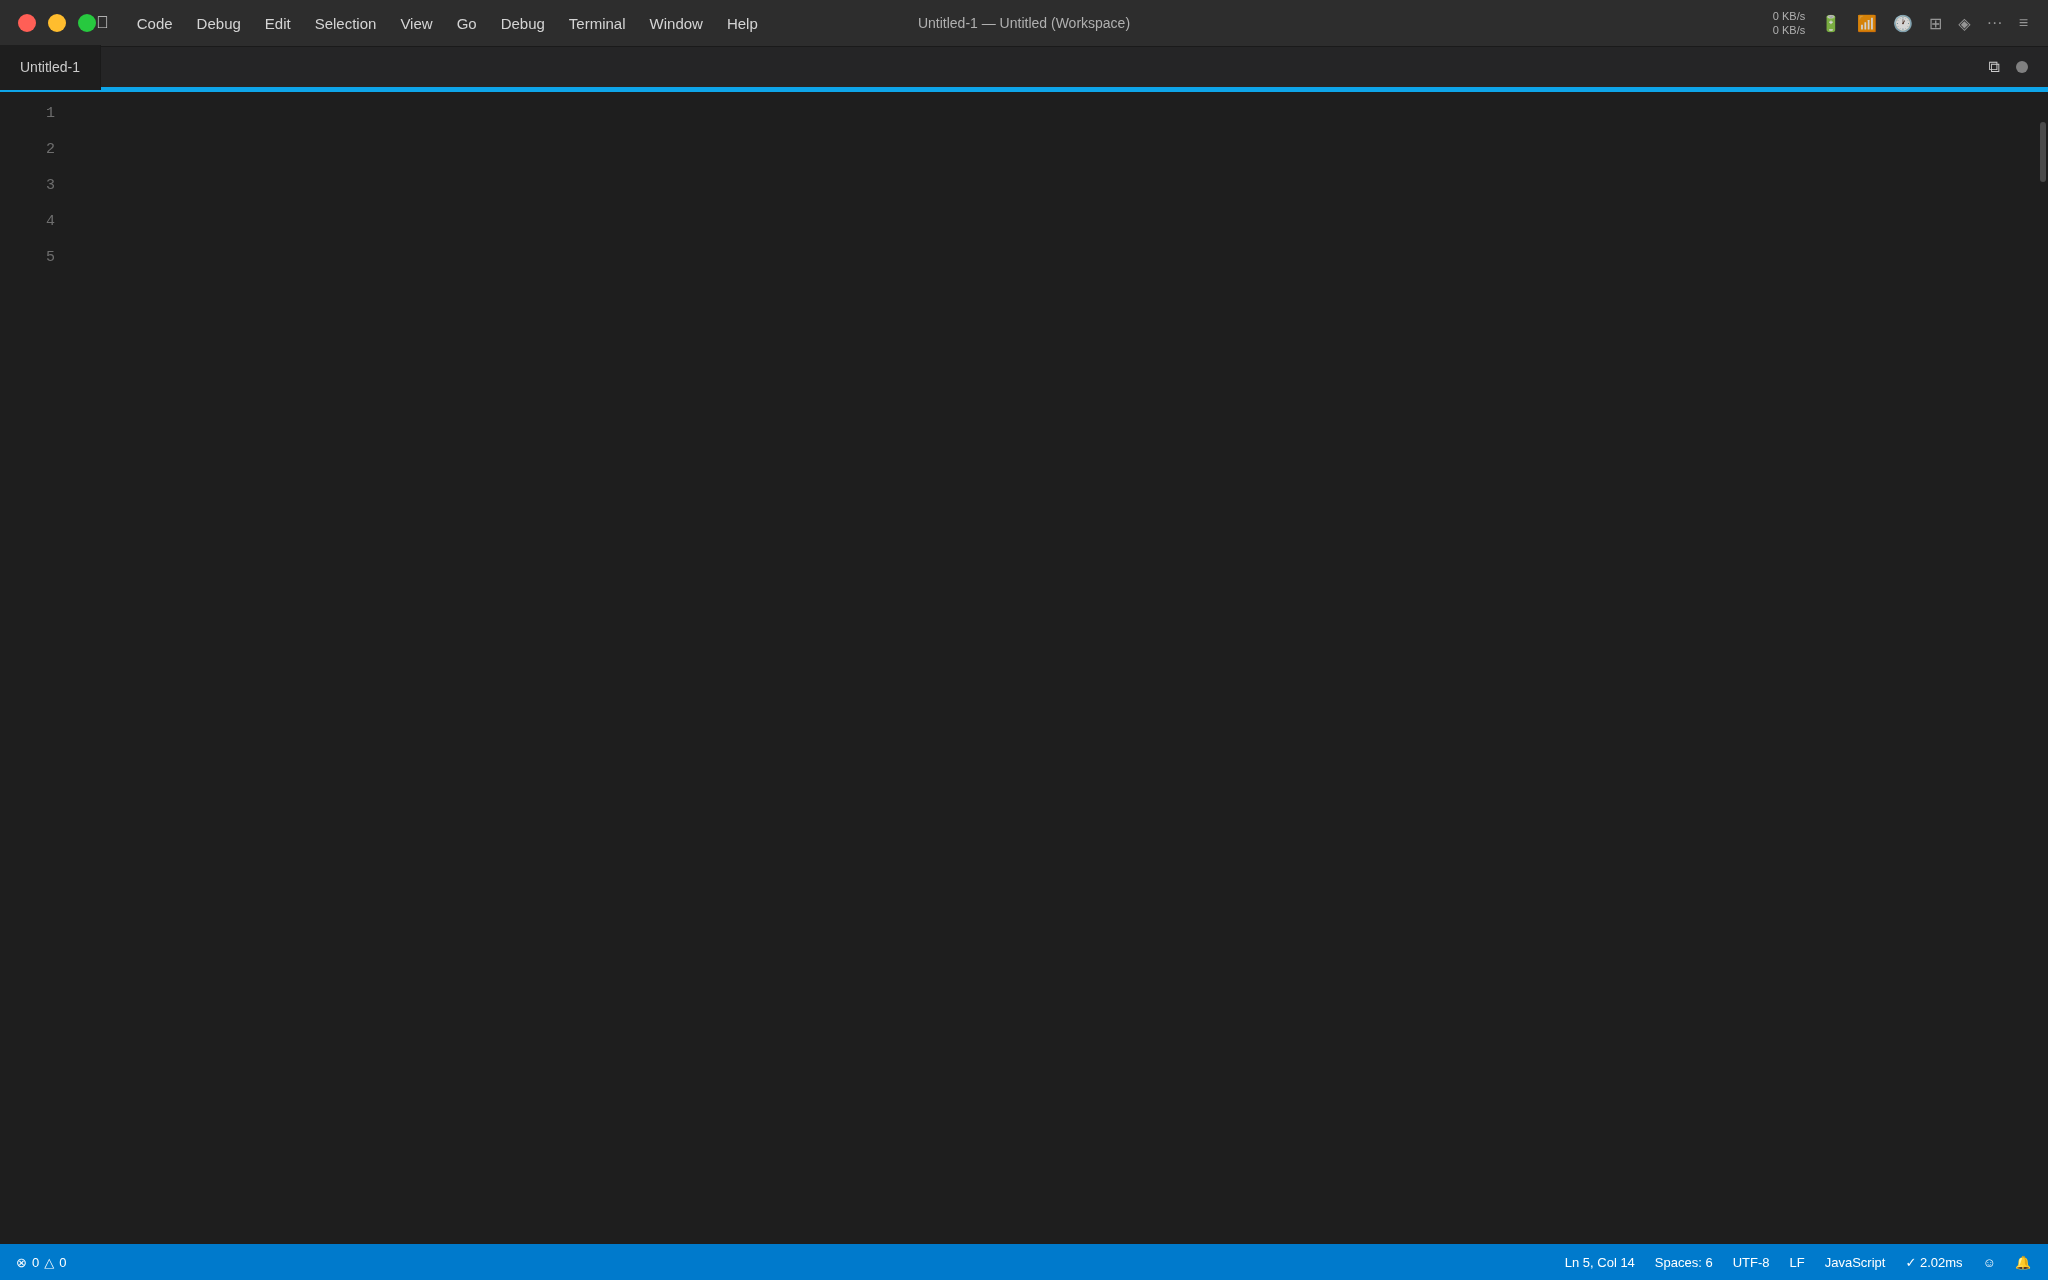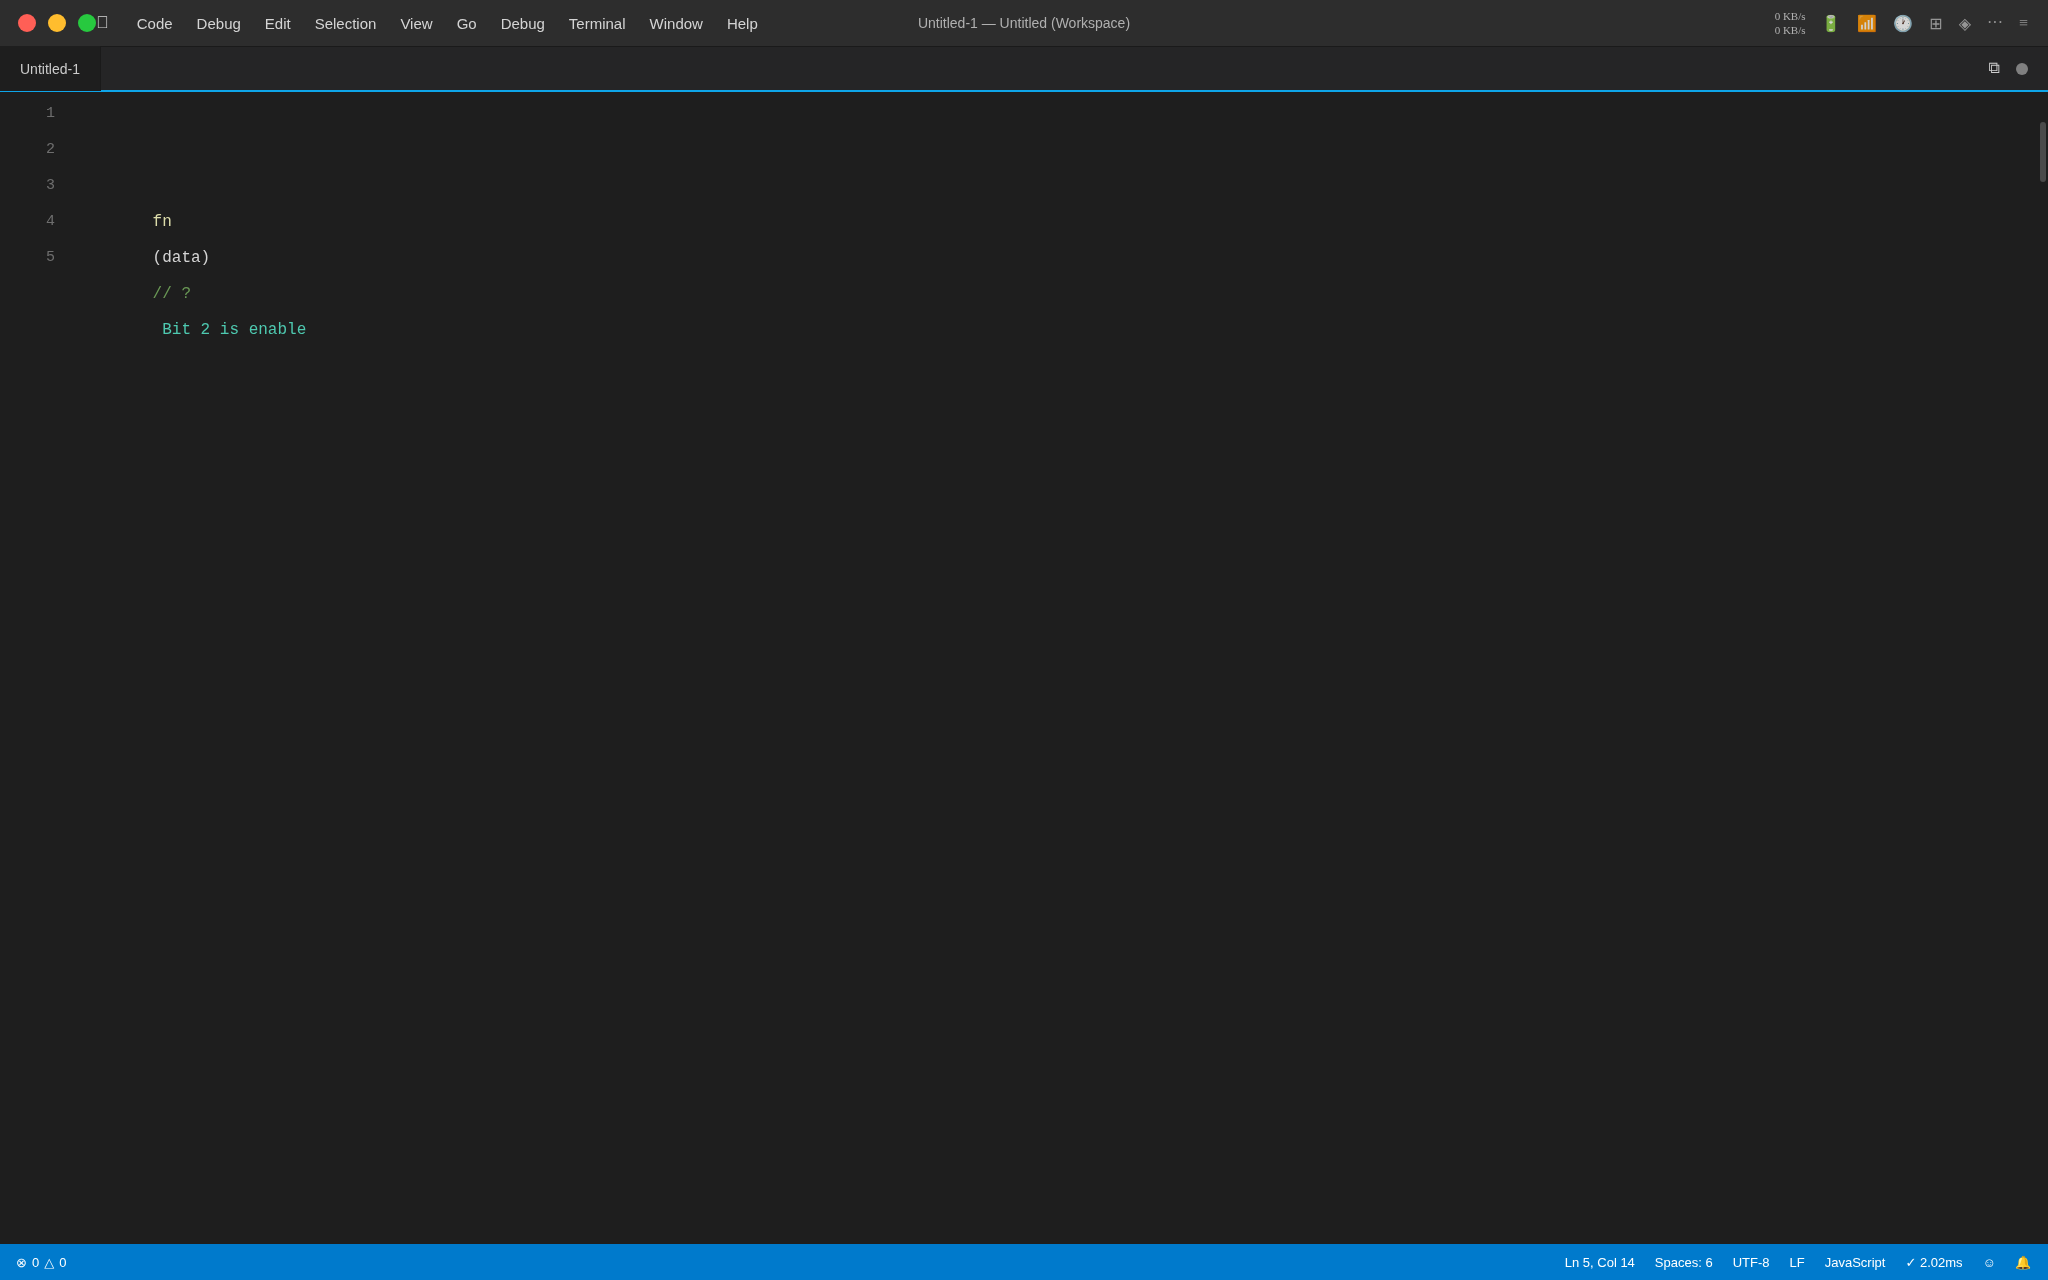--- a/index.html
+++ b/index.html
@@ -73,33 +73,33 @@
     }
 
     .titlebar-right {
       position: absolute;
       right: 20px;
       display: flex;
       align-items: center;
       gap: 16px;
       color: #b0b0b0;
       font-size: 12px;
-      font-family: Liberation Serif, serif;
+      font-family: Liberation Sans, sans-serif;
     }
     .network-stats { text-align: right; line-height: 1.3; font-size: 11px; }
     .titlebar-icon { font-size: 16px; opacity: 0.8; }
 
     
     .tab-bar {
       background: #252526;
       height: 45px;
       display: flex;
       align-items: center;
       flex-shrink: 0;
-      border-bottom: 2px solid #0ea5e9;
+      border-bottom: 5px solid #0ea5e9;
       position: relative;
     }
     .tab {
       height: 45px;
       display: flex;
       align-items: center;
       padding: 0 20px;
       color: #cccccc;
       font-size: 14px;
       font-family: -apple-system, BlinkMacSystemFont, 'San Francisco', sans-serif;
@@ -334,26 +334,20 @@
   </div>
 
   <div class="code-area">
 
 
     <div class="code-line">&nbsp;</div>
 
 
     <div class="code-line">&nbsp;</div>
 
-    <div class="code-line">
-      <span class="fn-name">fn</span>
-      <span class="var">(data) </span>
-      <span class="comment">// ? </span>
-      <span class="comment-val"> Bit 2 is enable</span>
-    </div>
 
   </div>
 
   <div class="scrollbar-track">
     <div class="scrollbar-thumb"></div>
   </div>
 
 </div>
 
 <div class="statusbar">

